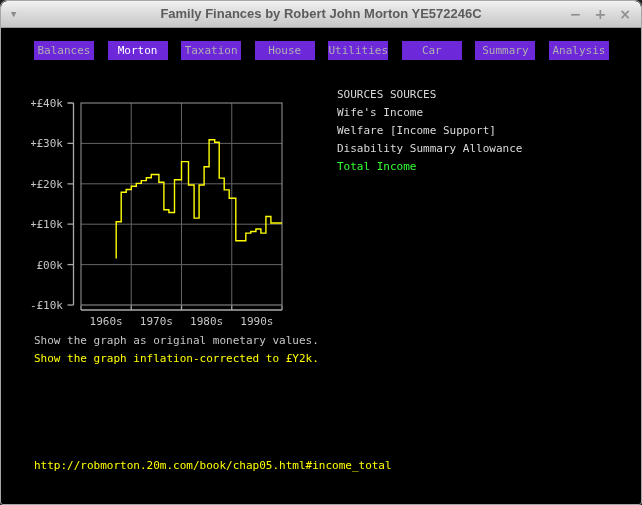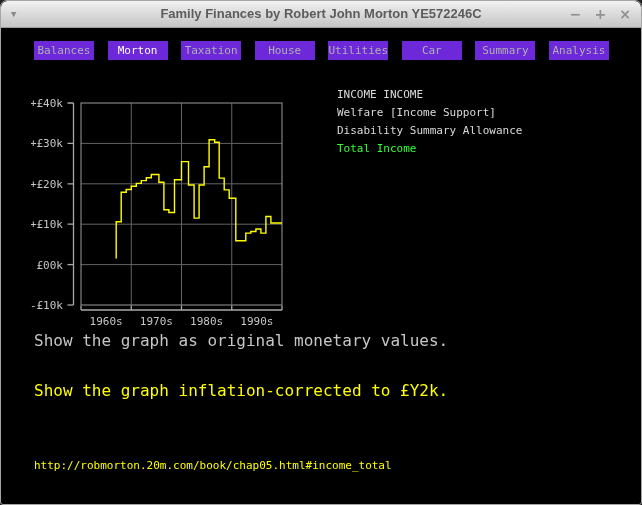--- a/index.html
+++ b/index.html
@@ -40,22 +40,22 @@
     cursor:default;
   }
   .nav-btn.active{color:#ffffff;}
   .chart-wrap{position:absolute;left:30px;top:96px;}
   .sources{position:absolute;left:336px;top:84px;width:290px;}
   .sources .row{height:18.2px;display:flex;align-items:center;
     font-size:11px;color:#dadada;white-space:nowrap;}
   .sources .row.total{color:#33ff33;}
   .options{position:absolute;left:33px;top:330px;}
   .options .row{height:18.3px;display:flex;align-items:center;
-    font-size:16px;color:#c6c6c6;white-space:nowrap;cursor:default;}
-  .options .row.selected{color:#ffff00;margin-top:32px;}
+    font-size:11px;color:#c6c6c6;white-space:nowrap;cursor:default;}
+  .options .row.selected{color:#ffff00;}
   .url{
     position:absolute;left:33px;top:458px;font-size:11px;color:#ffff00;
     white-space:nowrap;text-decoration:none;cursor:pointer;text-align:right;
   }
 </style>
 </head>
 <body>
 
 <div class="window">
 
@@ -111,21 +111,22 @@
         <line x1="251" y1="208.5" x2="251" y2="213" stroke="#aaaaaa" stroke-width="1.3"></line>
         <text x="75.125" y="228" text-anchor="middle" fill="#c6c6c6" font-size="11" font-family="DejaVu Sans Mono, monospace">1960s</text>
         <text x="125.375" y="228" text-anchor="middle" fill="#c6c6c6" font-size="11" font-family="DejaVu Sans Mono, monospace">1970s</text>
         <text x="175.625" y="228" text-anchor="middle" fill="#c6c6c6" font-size="11" font-family="DejaVu Sans Mono, monospace">1980s</text>
         <text x="225.875" y="228" text-anchor="middle" fill="#c6c6c6" font-size="11" font-family="DejaVu Sans Mono, monospace">1990s</text>
         <path d="M 85.2 161.5 L 85.2 161.5 L 85.2 124.8 L 90.2 124.8 L 90.2 95.3 L 95.2 95.3 L 95.2 92.5 L 100.3 92.5 L 100.3 89.2 L 105.3 89.2 L 105.3 86.4 L 110.3 86.4 L 110.3 83.6 L 115.3 83.6 L 115.3 80.7 L 120.3 80.7 L 120.3 77.5 L 127.9 77.5 L 127.9 85.2 L 132.9 85.2 L 132.9 112.7 L 137.9 112.7 L 137.9 115.5 L 143.5 115.5 L 143.5 82.8 L 150.5 82.8 L 150.5 64.6 L 157.5 64.6 L 157.5 88.0 L 163.1 88.0 L 163.1 121.1 L 168.1 121.1 L 168.1 88.0 L 173.1 88.0 L 173.1 69.8 L 178.1 69.8 L 178.1 42.8 L 183.7 42.8 L 183.7 45.2 L 188.2 45.2 L 188.2 81.1 L 193.2 81.1 L 193.2 92.9 L 198.2 92.9 L 198.2 101.3 L 204.8 101.3 L 204.8 143.8 L 214.8 143.8 L 214.8 136.1 L 219.8 136.1 L 219.8 134.5 L 224.9 134.5 L 224.9 132.0 L 229.9 132.0 L 229.9 136.1 L 234.9 136.1 L 234.9 119.5 L 239.9 119.5 L 239.9 126.0 L 251.0 126.0" fill="none" stroke="#ffff00" stroke-width="1.4"></path>
       </svg>
   </div>
 
   <div class="sources" id="sources">
-    <div class="row">INCOME INCOME</div>
+    <div class="row">SOURCES SOURCES</div>
+      <div class="row">Wife's Income</div>
       <div class="row">Welfare [Income Support]</div>
       <div class="row">Disability Summary Allowance</div>
       <div class="row total">Total Income</div>
     </div>
 
   <div class="options" id="options">
       <div class="row">Show the graph as original monetary values.</div>
       <div class="row selected">Show the graph inflation-corrected to £Y2k.</div>
     </div>
 

